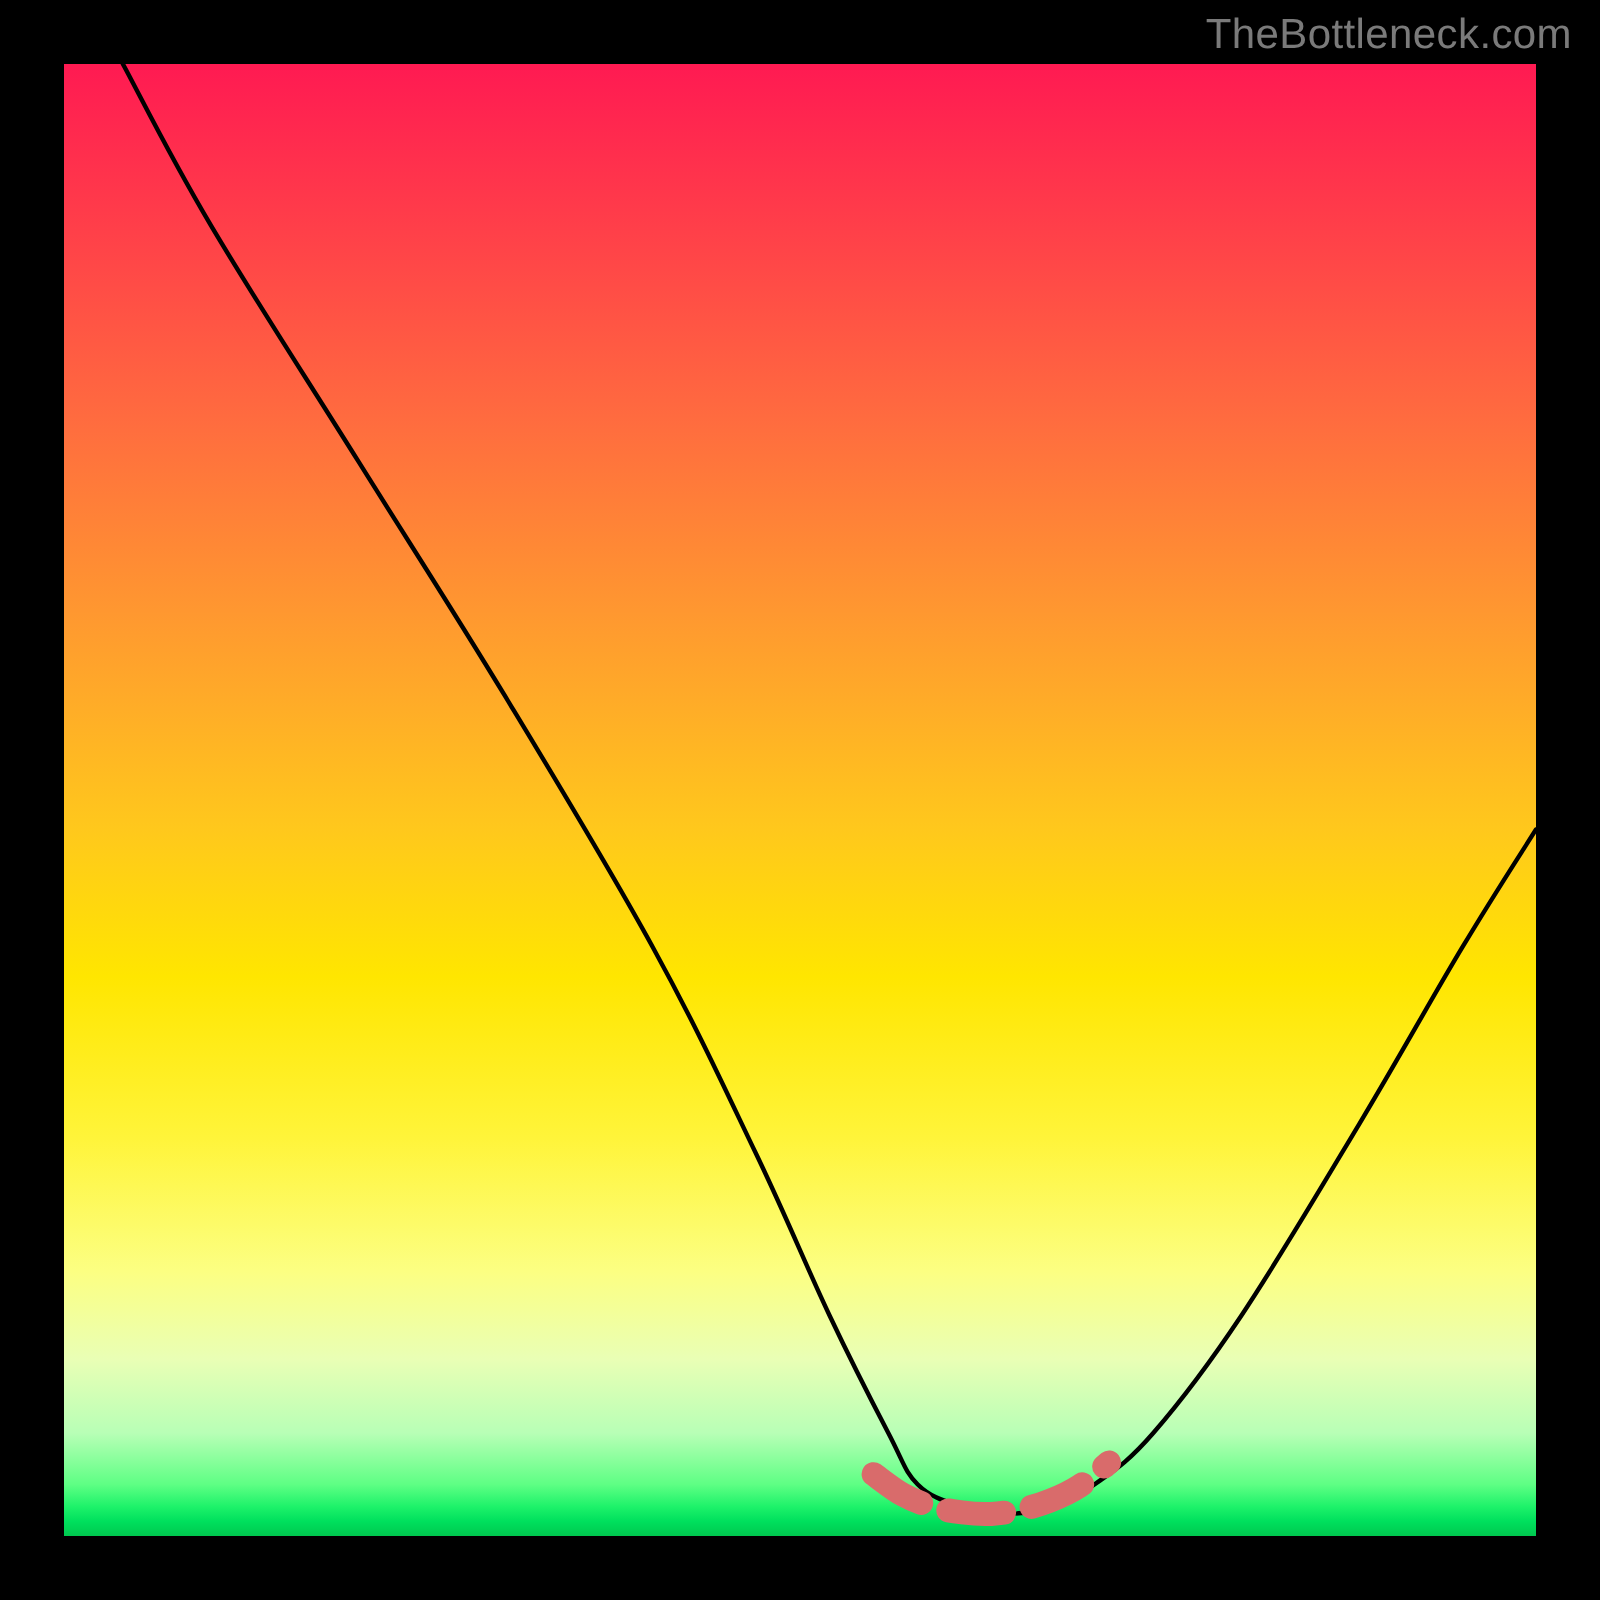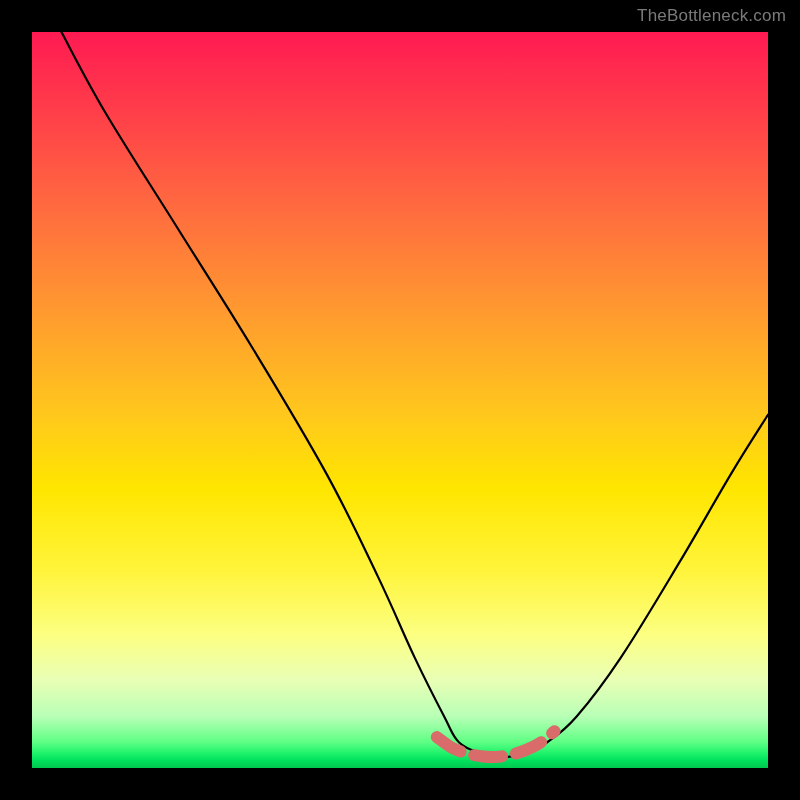--- a/index.html
+++ b/index.html
@@ -49,21 +49,21 @@
       #1ef26a 98%,
       #00e05d 99%,
       #00c84f 100%
     );
   }
   .attribution {
     position: absolute;
     top: 6px;
     right: 14px;
     color: #7a7a7a;
-    font-size: 17px;
+    font-size: 21px;
     letter-spacing: 0.2px;
     user-select: none;
   }
   svg.curve {
     position: absolute;
     left: 0;
     top: 0;
     width: 100%;
     height: 100%;
   }

